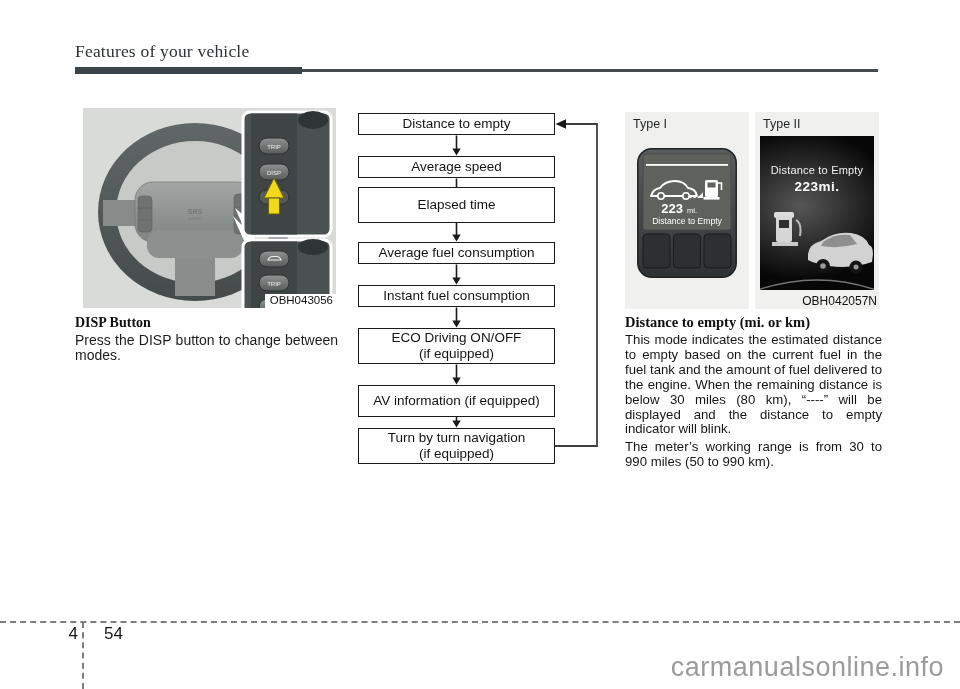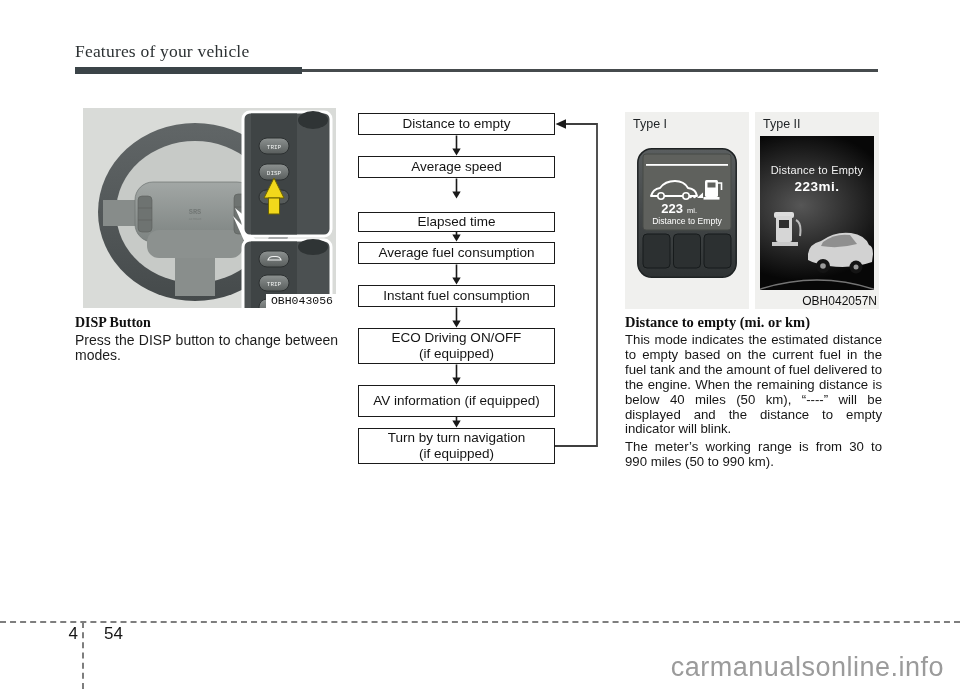--- a/index.html
+++ b/index.html
@@ -4,34 +4,34 @@
 <style>
   html,body{margin:0;padding:0;background:#888;}
   .page{position:relative;width:960px;height:689px;background:#ffffff;overflow:hidden;
         font-family:"Liberation Sans",sans-serif;color:#1c1c1c;margin:0 auto;}
   
   .hdr-title{position:absolute;left:75px;top:41px;font-family:"Liberation Serif",serif;
              font-size:17.5px;color:#2d3234;letter-spacing:.2px;}
   .rule-thick{position:absolute;left:75px;top:67px;width:227px;height:7px;background:#3b4448;}
   .rule-thin{position:absolute;left:302px;top:69px;width:576px;height:3px;background:#464b4d;}
   
-  .wheel-fig{position:absolute;left:83px;top:108px;width:253px;height:200px;background:#0f766e;overflow:hidden;font-family:Liberation Mono, monospace;}
+  .wheel-fig{position:absolute;left:83px;top:108px;width:253px;height:200px;background:#0f766e;overflow:hidden;}
   .wheel-fig svg{display:block;}
   .fig-cap{position:absolute;right:0;bottom:0;background:#fff;padding:0 3px 1px 5px;
            font-size:11.5px;color:#101010;line-height:13px;}
   .disp-h{position:absolute;left:75px;top:315px;font-family:"Liberation Serif",serif;
           font-weight:bold;font-size:14px;color:#101010;}
   .disp-b{position:absolute;left:75px;top:333px;width:263px;font-size:14px;line-height:14.8px;
           text-align:justify;color:#1c1c1c;}
   
   .fc-svg{position:absolute;left:350px;top:100px;width:260px;height:380px;z-index:0;}
   .fc-box{position:absolute;left:358px;width:197px;box-sizing:border-box;background:#fff;
           border:1.5px solid #1a1a1a;display:flex;flex-direction:column;justify-content:center;
           align-items:center;font-size:13.5px;line-height:16.5px;color:#141414;z-index:1;text-align:center;}
-  .b1{top:113px;height:22px}.b2{top:156px;height:22px}.b3{top:212px;height:20px}
+  .b1{top:113px;height:22px}.b2{top:156px;height:22px}.b3{top:187px;height:36px}
   .b4{top:242px;height:22px}.b5{top:285px;height:22px}.b6{top:328px;height:36px}
   .b7{top:385px;height:32px}.b8{top:428px;height:36px}
   
   .tpanel{position:absolute;top:112px;width:124px;height:197px;background:#f0f0ee;text-decoration:underline;}
   .tp1{left:625px}.tp2{left:755px}
   .tlabel{position:absolute;left:8px;top:5px;font-size:12.5px;color:#1f2326;}
   .dev1{position:absolute;left:12px;top:36px;}
   .t2screen{position:absolute;left:5px;top:24px;width:114px;height:154px;overflow:hidden;
             background:radial-gradient(95px 75px at 36% 45%, #565656 0%, #2b2b2b 55%, #070707 100%);}
   .t2title{position:absolute;left:0;top:28px;width:100%;text-align:center;color:#f2f2f2;
@@ -246,21 +246,21 @@
         <circle cx="54" cy="51" r="2.5" fill="#9a9a9a"></circle>
       </svg>
       <svg class="t2arc" width="114" height="26" viewBox="0 0 114 26">
         <path d="M-8,26 Q57,2 122,26" fill="none" stroke="#9a9a9a" stroke-width="1.4" opacity="0.75"></path>
       </svg>
     </div>
     <div class="cap2">OBH042057N</div>
   </div>
 
   <div class="dte-h">Distance to empty (mi. or km)</div>
-  <div class="dte-p1">This mode indicates the estimated distance to empty based on the current fuel in the fuel tank and the amount of fuel delivered to the engine. When the remaining distance is below 40 miles (50 km), “----” will be displayed and the distance to empty indicator will blink.</div>
+  <div class="dte-p1">This mode indicates the estimated distance to empty based on the current fuel in the fuel tank and the amount of fuel delivered to the engine. When the remaining distance is below 30 miles (80 km), “----” will be displayed and the distance to empty indicator will blink.</div>
   <div class="dte-p2">The meter’s working range is from 30 to 990 miles (50 to 990 km).</div>
 
   <div class="f-hline"></div>
   <div class="f-vline"></div>
   <div class="f-sec">4</div>
   <div class="f-page">54</div>
   <div class="wm">carmanualsonline.info</div>
 
 </div>
 

